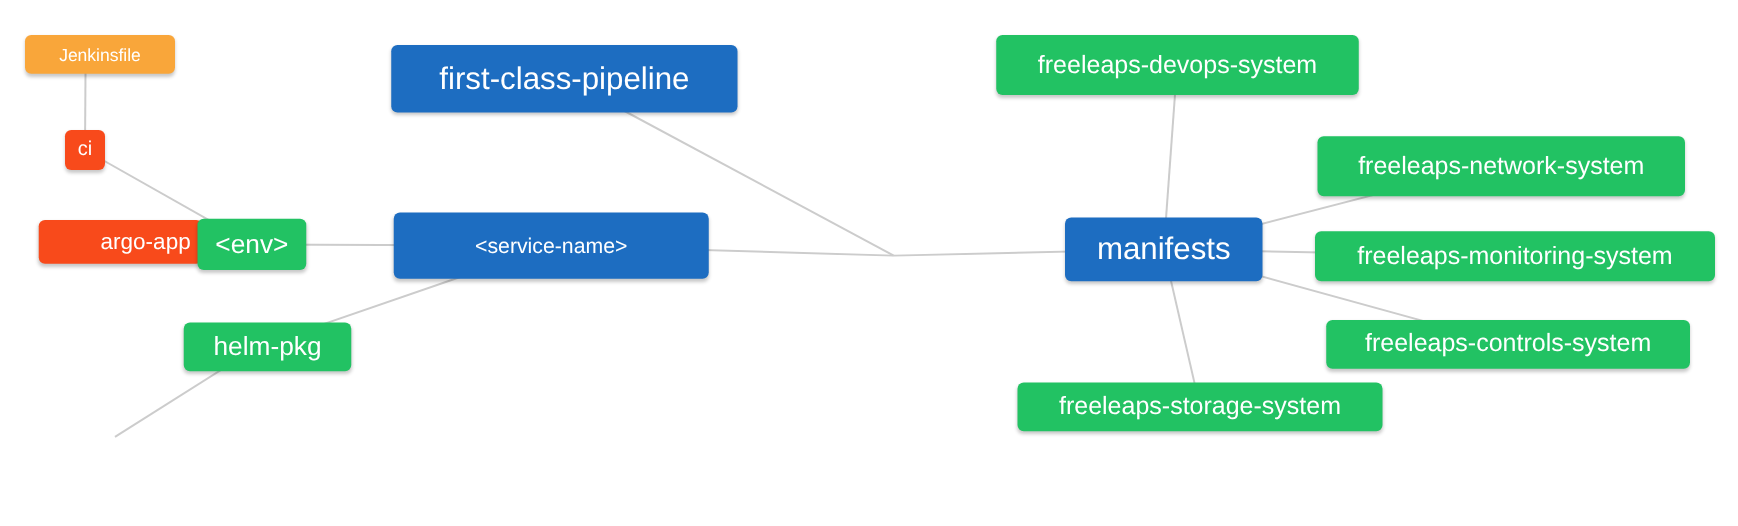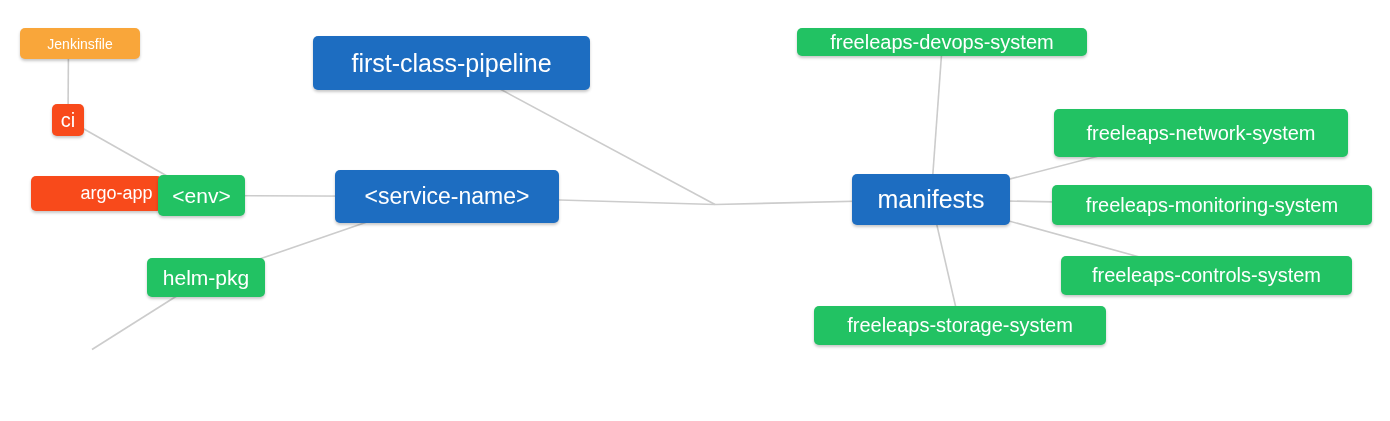--- a/index.html
+++ b/index.html
@@ -40,30 +40,30 @@
     cursor: default;
     user-select: none;
   }
   .c-blue   { background: #1d6dc1; }
   .c-green  { background: #22c263; }
   .c-orange { background: #f9a63a; }
   .c-red    { background: #f84a1b; }
   .c-dark   { background: #3b3737; }
 
   .n-jenkinsfile { left: 20px;   top: 28px;  width: 120px;  height: 31px; font-size: 14px; }
-  .n-ci          { left: 52px;   top: 104px; width: 32px;  height: 32px; font-size: 20px; }
+  .n-ci          { left: 52px;   top: 104px; width: 32px;  height: 32px; font-size: 16px; }
   .n-argo-app    { left: 31px;   top: 176px; width: 91px;  height: 35px; font-size: 18px; padding-left: 40px; }
   .n-env         { left: 158px;  top: 175px; width: 87px;  height: 41px; font-size: 21px; }
-  .n-helm-pkg    { left: 147px;  top: 258px; width: 118px; height: 39px; font-size: 21px; }
+  .n-helm-pkg    { left: 147px;  top: 258px; width: 134px; height: 39px; font-size: 21px; }
   .n-values      { left: 8px;    top: 334px; width: 168px; height: 31px; font-size: 17px; }
   .n-pipeline    { left: 313px;  top: 36px;  width: 277px; height: 54px; font-size: 25px; }
-  .n-service     { left: 315px;  top: 170px; width: 224px; height: 53px; font-size: 23px; margin-left: 20px; }
+  .n-service     { left: 315px;  top: 170px; width: 252px; height: 53px; font-size: 17px; }
   .n-ops         { left: 585px;  top: 171px; width: 260px; height: 67px; font-size: 31px; }
   .n-manifests   { left: 852px;  top: 174px; width: 158px; height: 51px; font-size: 25px; }
-  .n-devops      { left: 797px;  top: 28px;  width: 290px; height: 28px; font-size: 20px; }
+  .n-devops      { left: 797px;  top: 28px;  width: 290px; height: 48px; font-size: 20px; }
   .n-network     { left: 1054px; top: 109px; width: 294px; height: 48px; font-size: 20px; }
   .n-monitoring  { left: 1052px; top: 185px; width: 320px; height: 40px; font-size: 20px; }
   .n-controls    { left: 1061px; top: 256px; width: 291px; height: 39px; font-size: 20px; }
   .n-storage     { left: 814px;  top: 306px; width: 292px; height: 39px; font-size: 20px; }
 </style>
 </head>
 <body>
 
 <div class="canvas">
 

